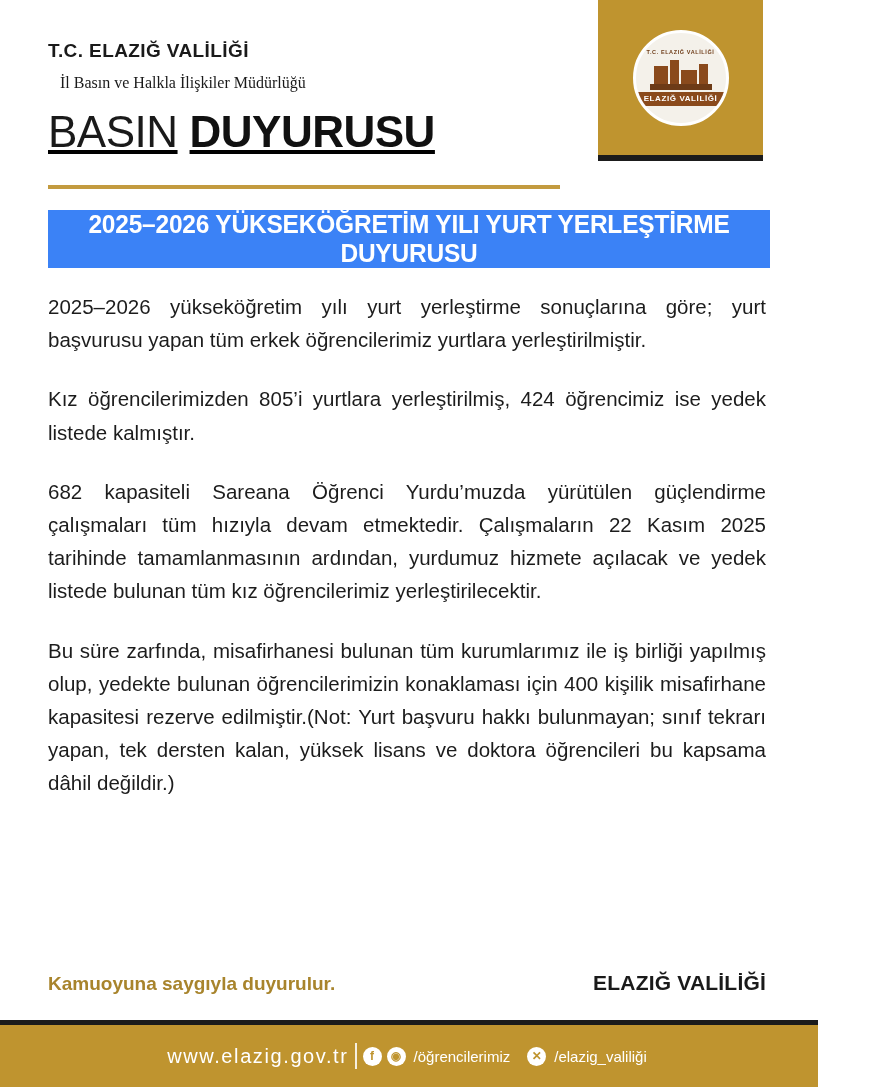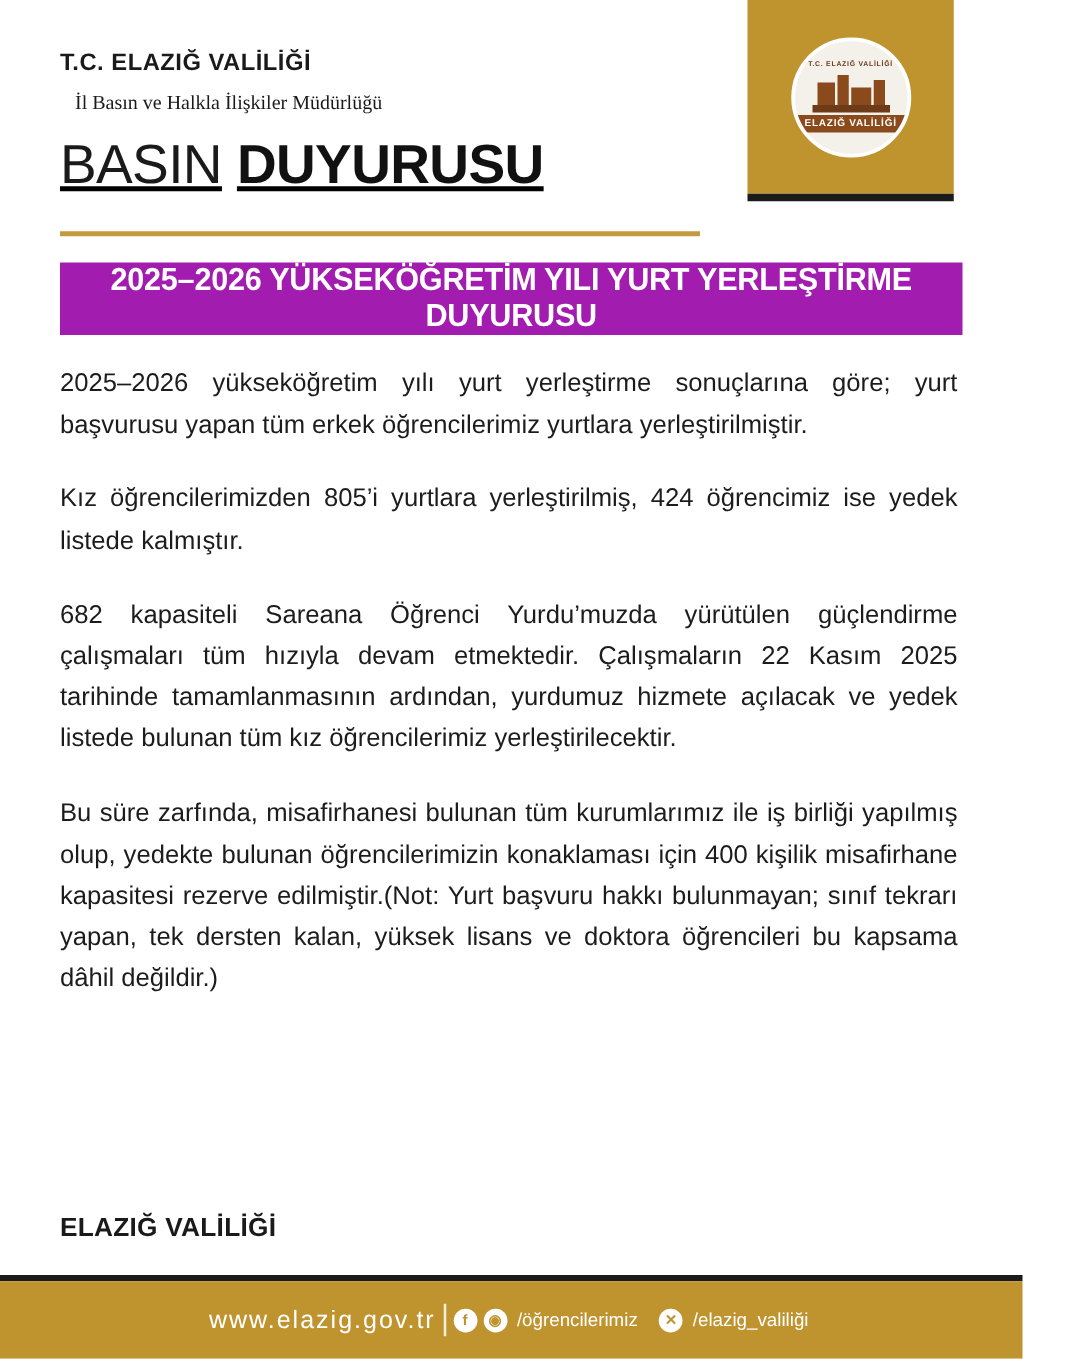--- a/index.html
+++ b/index.html
@@ -149,21 +149,21 @@
     font-weight: bold;
     letter-spacing: 0.6px;
     text-align: center;
     padding: 2px 0 3px 0;
     margin-top: 2px;
   }
 
   
   .banner {
     margin: 20px 48px 0 48px;
-    background: #a21caf;
+    background: #3b82f6;
     color: #ffffff;
     height: 58px;
     display: flex;
     align-items: center;
     justify-content: center;
     text-align: center;
   }
   .banner-text {
     font-size: 25.5px;
     font-weight: bold;
@@ -303,20 +303,21 @@
   </div>
 
   <div class="body-wrap">
     <p class="para">2025–2026 yükseköğretim yılı yurt yerleştirme sonuçlarına göre; yurt başvurusu yapan tüm erkek öğrencilerimiz yurtlara yerleştirilmiştir.</p>
     <p class="para">Kız öğrencilerimizden 805’i yurtlara yerleştirilmiş, 424 öğrencimiz ise yedek listede kalmıştır.</p>
     <p class="para">682 kapasiteli Sareana Öğrenci Yurdu’muzda yürütülen güçlendirme çalışmaları tüm hızıyla devam etmektedir. Çalışmaların 22 Kasım 2025 tarihinde tamamlanmasının ardından, yurdumuz hizmete açılacak ve yedek listede bulunan tüm kız öğrencilerimiz yerleştirilecektir.</p>
     <p class="para">Bu süre zarfında, misafirhanesi bulunan tüm kurumlarımız ile iş birliği yapılmış olup, yedekte bulunan öğrencilerimizin konaklaması için 400 kişilik misafirhane kapasitesi rezerve edilmiştir.(Not: Yurt başvuru hakkı bulunmayan; sınıf tekrarı yapan, tek dersten kalan, yüksek lisans ve doktora öğrencileri bu kapsama dâhil değildir.)</p>
   </div>
 
   <div class="sign-row">
+    <div class="sign-left">Kamuoyuna saygıyla duyurulur.</div>
     <div class="sign-right">ELAZIĞ VALİLİĞİ</div>
   </div>
 
   <div class="footer-top-rule"></div>
   <div class="footer">
     <span class="footer-url">www.elazig.gov.tr</span>
     <span class="footer-sep"></span>
 
     <span class="social-group">
       <span class="social-ico">f</span>

